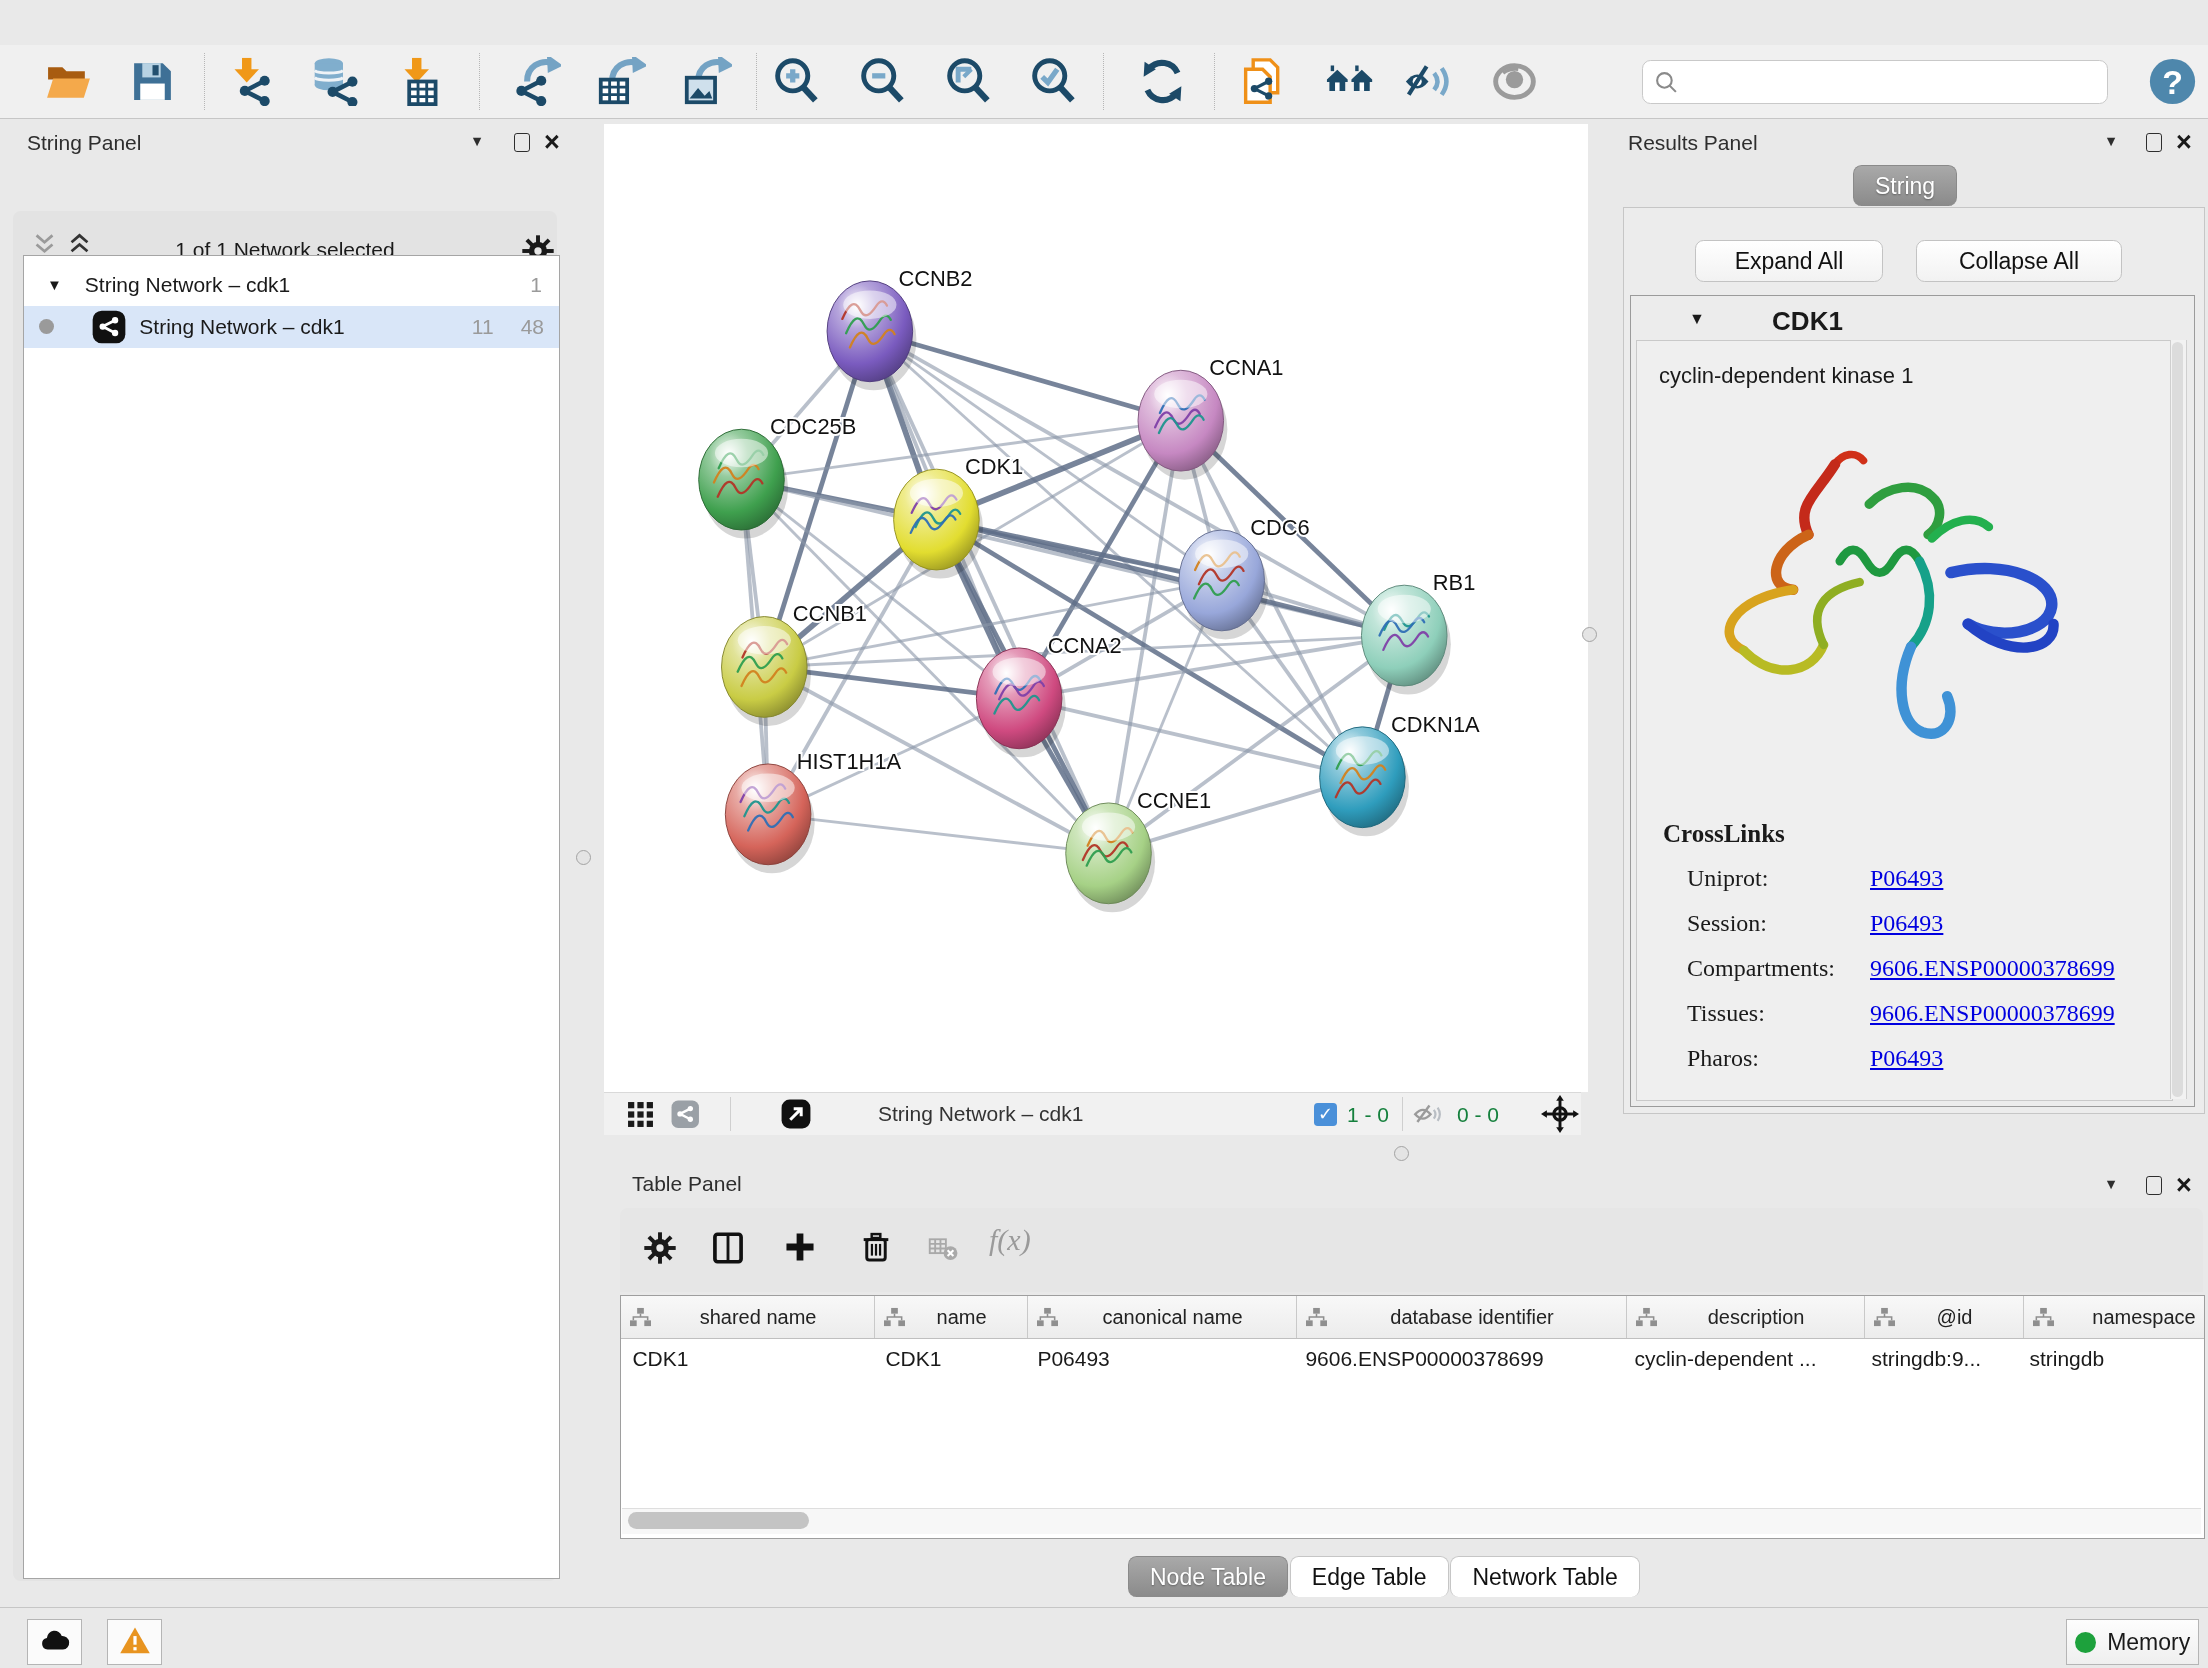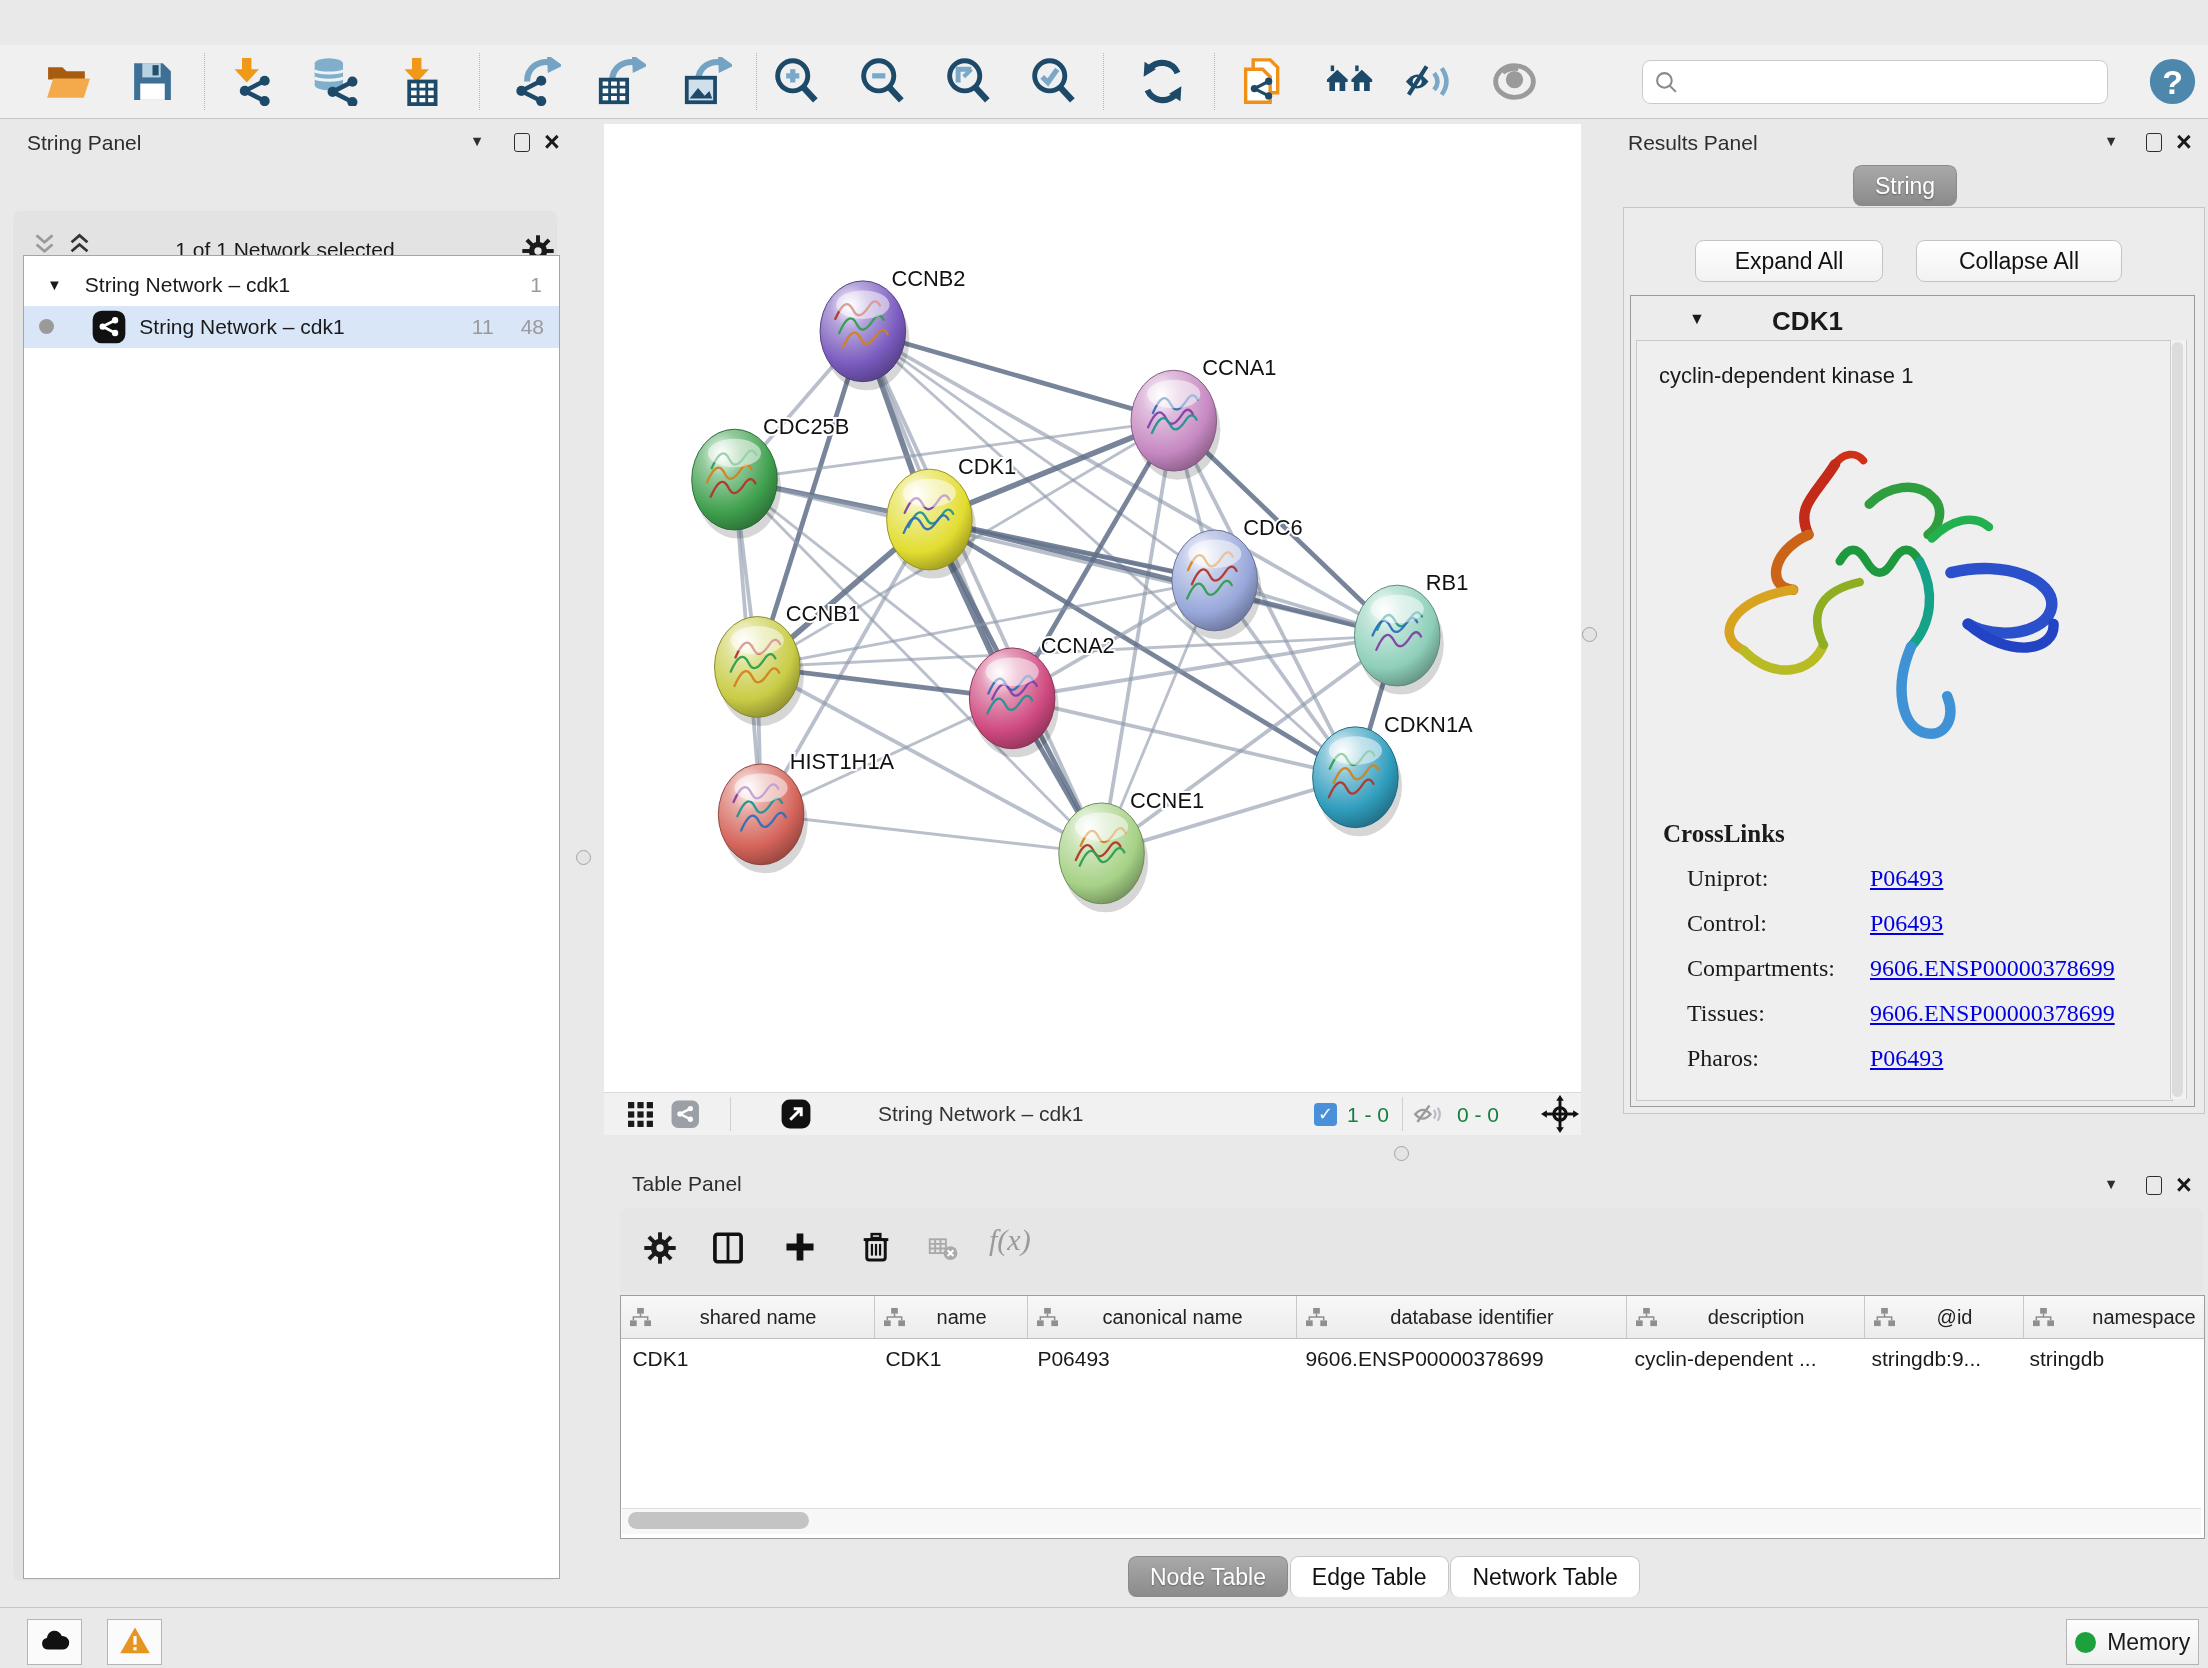--- a/index.html
+++ b/index.html
@@ -32,21 +32,21 @@
     text-shadow:0 1px 1.9px rgba(0,0,0,.35);}
   .btn{background:linear-gradient(#ffffff,#f2f2f2);border:1px solid #c3c3c3;border-radius:8.6px;
     font-size:23px;color:#111;display:flex;align-items:center;justify-content:center;}
   
   #cpbody{left:13.3px;top:211px;width:544px;height:1370px;background:#e3e3e3;border-radius:7.6px;}
   #cplist{left:23px;top:255px;width:535px;height:1322px;background:#fff;border:1px solid #a5a5a5;}
   .cprow{height:42px;display:flex;align-items:center;font-size:21px;}
   .graynum{color:#9a9a9a;}
   #cprow2{background:#d9e6f8;}
   
-  #canvas{left:604px;top:124px;width:977px;height:968px;background:#fff;}
+  #canvas{left:604px;top:124px;width:977px;height:968px;background:#fff;padding-left:7px;}
   #netsvg{width:100%;height:100%;}
   .nlabel{font-size:23px;fill:#111;paint-order:stroke;stroke:#ffffff;stroke-width:4px;
     font-family:"Liberation Sans",sans-serif;}
   #netbar{left:604px;top:1092px;width:977px;height:42px;background:#f1f1f1;border-top:1px solid #d9d9d9;}
   .nbsep{top:3.8px;height:34px;border-left:1px solid #cfcfcf;}
   .nbtext{font-size:21px;color:#333;}
   .nbgray{font-size:21px;color:#15803d;}
   .checkbox{width:23px;height:23px;background:#4a90d9;border-radius:3.8px;color:#fff;font-size:18px;
     text-align:center;line-height:23px;}
   .handle{width:13.3px;height:13.3px;border-radius:50%;background:#e4e4e4;border:1px solid #a3a3a3;}
@@ -666,21 +666,21 @@
     </g>
   </svg>
 
   <div class="abs serif" style="left:1663px;top:820px;font-size:25px;font-weight:bold">CrossLinks</div>
   <div class="abs serif" style="left:1687px;top:856px" id="xlinks">
       <div class="xrow">
         <span class="xlabel">Uniprot:</span>
         <span class="xlink">P06493</span>
       </div>
       <div class="xrow">
-        <span class="xlabel">Control:</span>
+        <span class="xlabel">Session:</span>
         <span class="xlink">P06493</span>
       </div>
       <div class="xrow">
         <span class="xlabel">Compartments:</span>
         <span class="xlink">9606.ENSP00000378699</span>
       </div>
       <div class="xrow">
         <span class="xlabel">Tissues:</span>
         <span class="xlink">9606.ENSP00000378699</span>
       </div>

